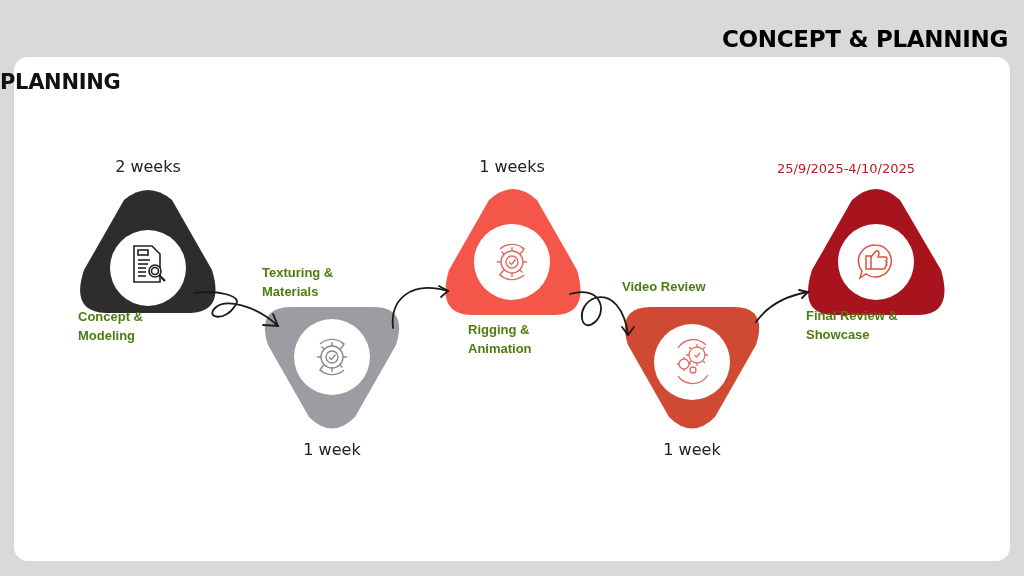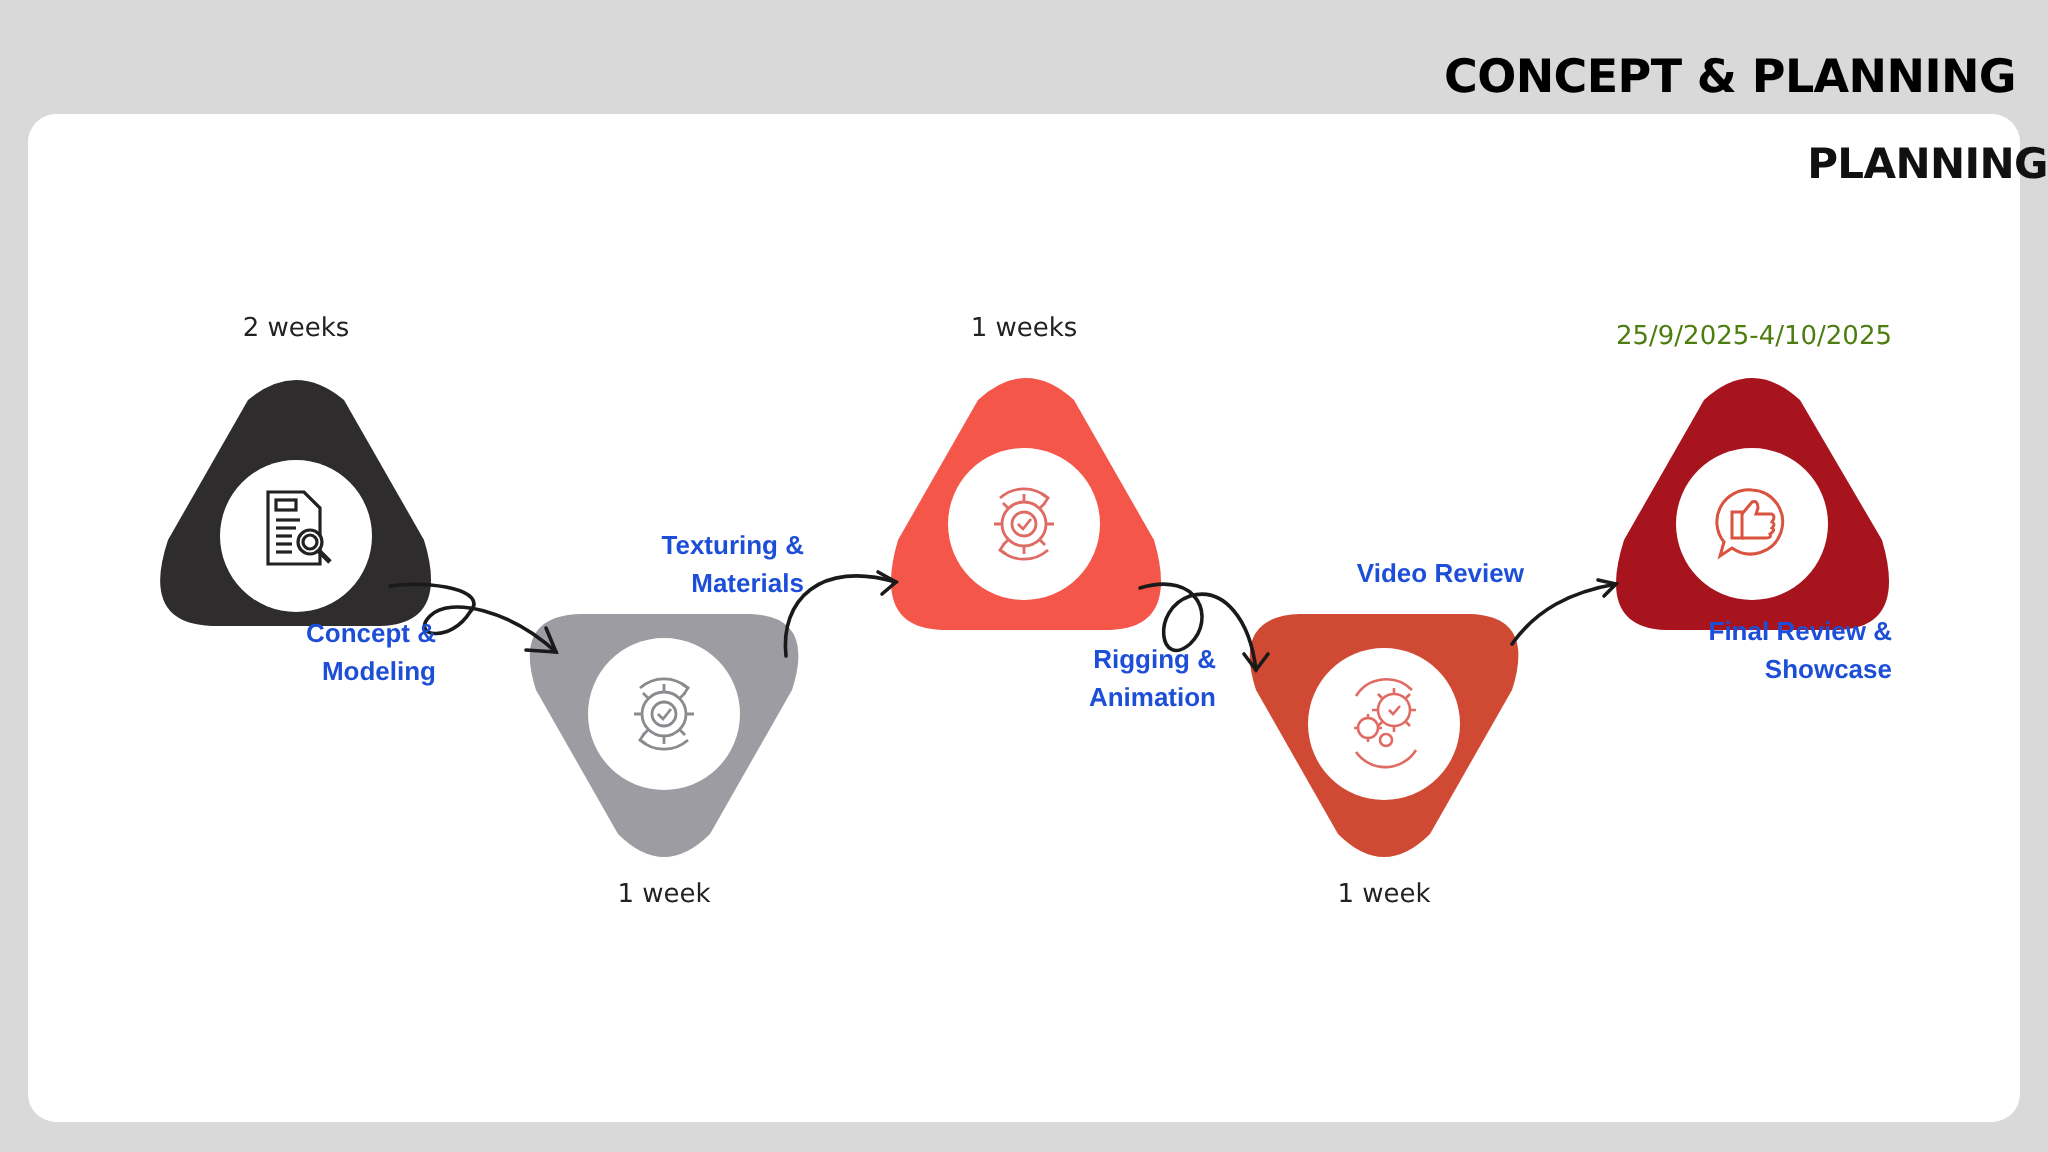--- a/index.html
+++ b/index.html
@@ -1,23 +1,23 @@
 <!DOCTYPE html>
 <html><head>
 <meta charset="utf-8">
 <style>
   html, body { margin:0; padding:0; }
   body { width:1024px; height:576px; background:#d9d9d9; position:relative; overflow:hidden; font-family:"Liberation Sans", sans-serif; }
   .header-title { position:absolute; right:16px; top:26px; font-family:"DejaVu Sans", sans-serif; font-weight:bold; font-size:23px; color:#000000; letter-spacing:-0.3px; }
   .panel { position:absolute; left:14px; top:57px; width:996px; height:504px; background:#ffffff; border-radius:14px; }
-  .panel-title { position:absolute; left:0; width:100%; top:70px; text-align:right; font-family:"DejaVu Sans", sans-serif; font-weight:bold; font-size:21px; color:#111; letter-spacing:-0.3px; }
+  .panel-title { position:absolute; left:0; width:100%; top:70px; text-align:left; font-family:"DejaVu Sans", sans-serif; font-weight:bold; font-size:21px; color:#111; letter-spacing:-0.3px; }
   svg.diagram { position:absolute; left:0; top:0; }
-  .dur { position:absolute; font-family:"DejaVu Sans", sans-serif; font-size:13px; color:#222; text-align:center; width:160px; }
-  .date { position:absolute; font-family:"DejaVu Sans", sans-serif; font-size:13px; color:#4d7c0f; text-align:center; width:200px; }
-  .label { position:absolute; font-family:"Liberation Sans", sans-serif; font-weight:bold; font-size:13px; color:#1d4ed8; text-align:right; width:140px; line-height:19px; white-space:pre-line; }
+  .dur { position:absolute; font-family:"DejaVu Sans", sans-serif; font-size:16px; color:#222; text-align:center; width:160px; }
+  .date { position:absolute; font-family:"DejaVu Sans", sans-serif; font-size:13px; color:#b91c1c; width:200px; }
+  .label { position:absolute; font-family:"Liberation Sans", sans-serif; font-weight:bold; font-size:13px; color:#4d7c0f; text-align:left; width:140px; line-height:19px; white-space:pre-line; }
 </style>
 </head>
 <body>
 
 <div class="header-title">CONCEPT &amp; PLANNING</div>
 
 <div class="panel"></div>
 <div class="panel-title">PLANNING</div>
 
 <svg class="diagram" width="1024" height="576" viewBox="0 0 1024 576">

